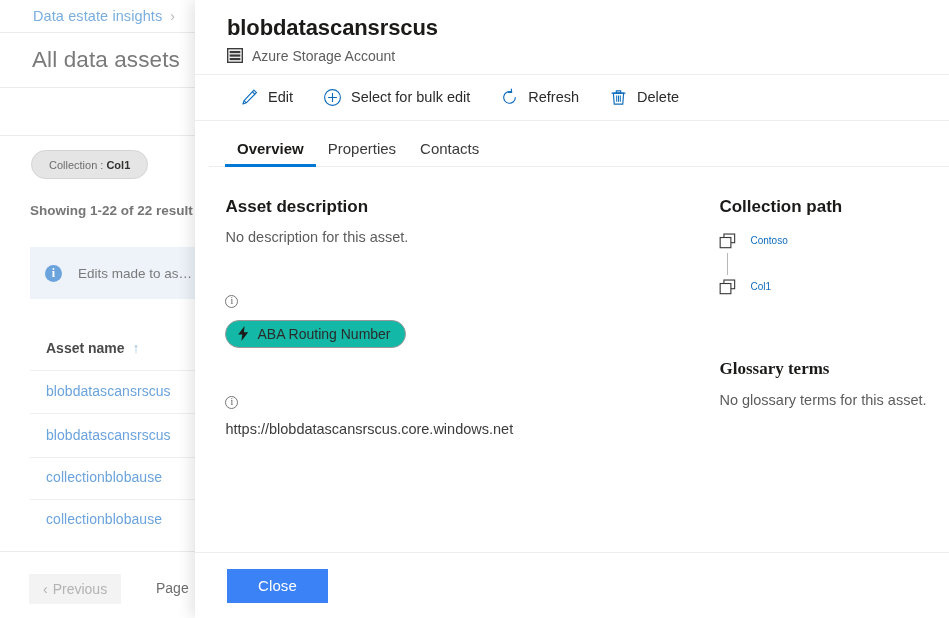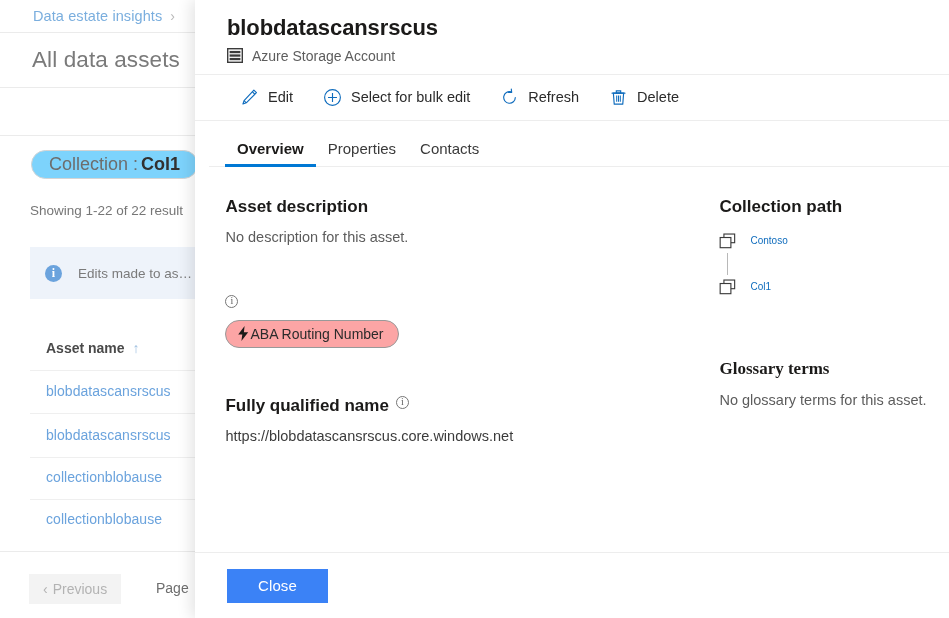--- a/index.html
+++ b/index.html
@@ -39,27 +39,27 @@
   .bg-cmdbar {
     position: absolute; left: 0; top: 88px; width: 400px; height: 48px;
     border-bottom: 1px solid #ebebeb; background: #fff;
   }
 
   .bg-filterchip {
     position: absolute; left: 31px; top: 150px;
     height: 29px; padding: 0 17px;
     border: 1px solid #d4d4d4; border-radius: 16px;
     display: flex; align-items: center; white-space: nowrap;
-    font-size: 18px; color: #6d6d6d; background: #7dd3fc;
+    font-size: 11px; color: #6d6d6d; background: #e5e5e5;
   }
   .bg-filterchip b { color: #323130; font-weight: 700; margin-left: 3px; }
 
   .bg-showing {
     position: absolute; left: 30px; top: 203px;
-    font-size: 13.5px; color: #767676; white-space: nowrap;
+    font-size: 13.5px; color: #767676; white-space: nowrap; font-weight: bold;
   }
 
   .bg-infobar {
     position: absolute; left: 30px; top: 247px; width: 330px; height: 52px;
     background: #eef3fa; display: flex; align-items: center; padding-left: 15px;
   }
   .bg-infobar .ibtext { font-size: 13.5px; color: #7a7a7a; margin-left: 16px; white-space: nowrap; }
 
   .icon-info-filled {
     width: 17px; height: 17px; border-radius: 50%;
@@ -169,24 +169,24 @@
   .icon-info-outline {
     width: 13px; height: 13px; border-radius: 50%;
     border: 1px solid #767676; color: #5d5d5d;
     display: inline-flex; align-items: center; justify-content: center;
     font-size: 10px; font-weight: 400; line-height: 1;
     font-family: "Liberation Serif", serif;
     position: relative; top: 0px; flex: none;
   }
 
   .chip-class {
-    margin-top: 12px; display: inline-flex; align-items: center; 
+    margin-top: 12px; display: inline-flex; align-items: center; gap: 7px;
     height: 28px; padding: 0 14px 0 11px;
     border: 1px solid #999; border-radius: 15px;
-    font-size: 14px; color: #2b2b2b; background: #fca5a5; white-space: nowrap;
+    font-size: 14px; color: #2b2b2b; background: #14b8a6; white-space: nowrap;
   }
   .icon-bolt { font-size: 14px; line-height: 1; color: #1b1a19; }
 
   .block-gap-1 { height: 50px; }
   .block-gap-2 { height: 48px; }
 
   .fqn-value {
     margin-top: 12px; font-size: 14.5px; color: #3b3b3b; white-space: nowrap;
   }
 
@@ -350,21 +350,20 @@
         <div class="chip-class">
           <svg width="13" height="15" viewBox="0 0 13 15" class="icon-bolt">
             <path d="M7.6 0 L1.2 8.4 H5.3 L4.4 15 L11.2 6.2 H6.9 Z" fill="#1b1a19"></path>
           </svg>
           <span>ABA Routing Number</span>
         </div>
 
         <div class="block-gap-2"></div>
 
         <div class="sec-title">
-          <span>Fully qualified name</span>
           <span class="icon-info-outline">i</span>
         </div>
         <div class="fqn-value">https://blobdatascansrscus.core.windows.net</div>
       </div>
 
       <div class="col-right">
 
         <div class="sec-title">
           <span>Collection path</span>
         </div>

